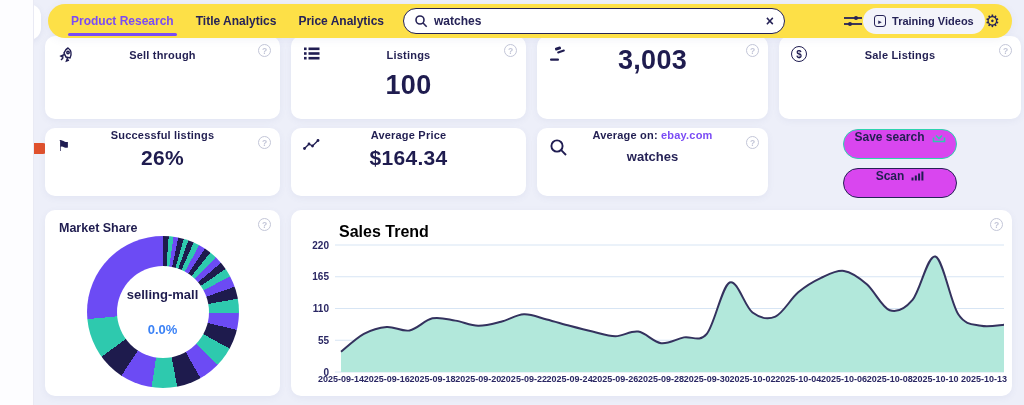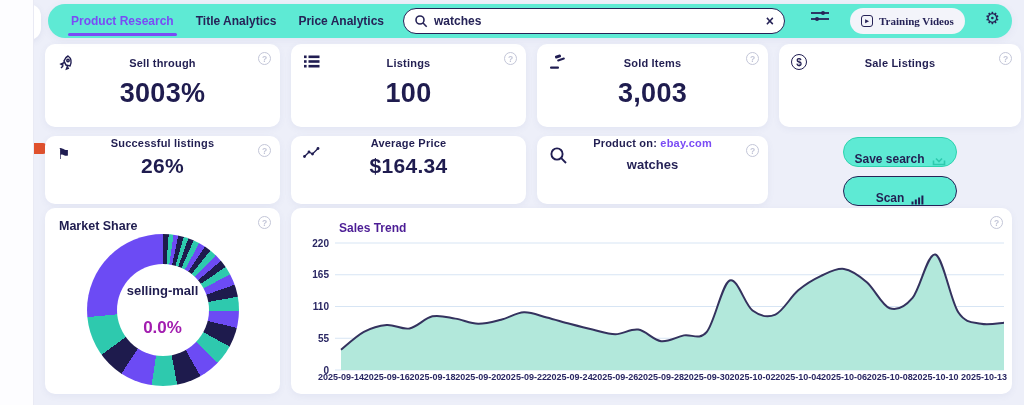--- a/index.html
+++ b/index.html
@@ -23,45 +23,45 @@
   .app-logo-sq { width:20px; height:20px; border-radius:6px; background:#201d52;
     display:flex; align-items:center; justify-content:center; }
   .app-logo-sq i { width:11px; height:11px; border-radius:50%; display:block;
     background:conic-gradient(#2ec9ae 0 40%, #7a4bf5 40% 75%, #4ad0e0 75% 100%); }
   .active-tag { position:absolute; left:19px; top:5px; width:23px; height:11px;
     background:#e0512d; border-radius:3px; z-index:-1; }
   .calc-txt { font-size:7.5px; font-weight:700; line-height:.95; text-align:center;
     font-family:"DejaVu Sans Mono",monospace; white-space:pre; }
   
   .topbar { position:absolute; left:48px; top:4px; width:964px; height:34px;
-    background:#5eead4; border-radius:17px; display:flex; align-items:center;
+    background:#fde047; border-radius:17px; display:flex; align-items:center;
     padding:0 12px; z-index:1; box-shadow:0 2px 8px rgba(90,95,160,.07); }
   .tab { font-size:12px; font-weight:700; padding:0 11px; cursor:pointer;
     color:#262357; position:relative; white-space:nowrap; }
   .tab.active { color:#7a4bf5; }
   .tab.active::after { content:""; position:absolute; left:8px; right:8px;
     bottom:-8px; height:3px; border-radius:2px; background:#7a4bf5; }
   .search-pill { flex:1; max-width:382px; height:26px; margin-left:8px;
     border:1.6px solid #262357; border-radius:14px; display:flex;
     align-items:center; padding:0 10px; gap:6px; background:#fff; }
   .search-pill input { border:none; outline:none; flex:1; font-size:12px;
     font-weight:700; color:#262357; font-family:inherit; background:transparent; }
   .clear-x { font-size:14px; font-weight:700; cursor:pointer; color:#262357; }
   .search-btn { width:78px; height:26px; margin-left:20px; border:1.7px solid #262357;
     border-radius:14px; background:#fff; font-size:12px; font-weight:700;
     color:#262357; cursor:pointer; font-family:inherit; }
-  .right-cluster { margin-left:auto; display:flex; align-items:flex-start; gap:20px;font-family:Liberation Serif, serif; }
+  .right-cluster { margin-left:auto; display:flex; align-items:center; gap:0; }
   .chip { height:26px; background:#f3f4fa; border-radius:13px; display:flex;
     align-items:center; gap:6px; padding:0 11px; font-size:11px; font-weight:700;
     cursor:pointer; }
   .play-sq { width:12px; height:12px; border:1.4px solid #262357; border-radius:3px;
     display:flex; align-items:center; justify-content:center; font-size:7px; line-height:1; }
   .gear { font-size:17px; cursor:pointer; color:#262357; }
   
-  .main { position:absolute; left:45px; top:44px; width:967px; }
+  .main { position:absolute; left:45px; top:36px; width:967px; }
   .grid { display:grid; grid-template-columns:235px 235px 231px 242px; gap:11px; }
   .card { background:#fff; border-radius:10px; position:relative;
     box-shadow:0 2px 7px rgba(90,95,160,.07); }
   .stat1 { height:83px; }
   .stat2 { height:68px; }
   .c-icon { position:absolute; left:12px; top:10px; color:#201d52; }
   .c-help { position:absolute; right:9px; top:8px; width:13px; height:13px;
     border:1.3px solid #c3c6d8; border-radius:50%; color:#c3c6d8; font-size:8.5px;
     font-weight:700; display:flex; align-items:center; justify-content:center; }
   .c-title { text-align:center; padding-top:13px; font-size:11px; font-weight:700;
@@ -70,40 +70,40 @@
     color:#1f1c4f; letter-spacing:.3px; }
   .stat2 .c-title { padding-top:1px; }
   .stat2 .c-value { margin-top:5px; font-size:21px; }
   .dollar-circ { width:16px; height:16px; border:1.6px solid #201d52; border-radius:50%;
     font-size:10px; font-weight:700; display:flex; align-items:center; justify-content:center; }
   .site-link { color:#7a4bf5;margin-top:36px; }
   .searched-term { text-align:center; margin-top:8px; font-size:13px; font-weight:700; }
   .row { margin-top:9px; }
   
   .actions { display:flex; flex-direction:column; align-items:center; gap:9px; padding-top:1px; }
-  .pill-btn { width:114px; height:30px; border-radius:16px; background:#5eead4;
-    display:flex; align-items:flex-end; justify-content:center; gap:7px;
+  .pill-btn { width:114px; height:30px; border-radius:16px; background:#d946ef;
+    display:flex; align-items:flex-start; justify-content:center; gap:7px;
     font-size:12px; font-weight:700; color:#221f52; cursor:pointer; font-family:inherit; }
   .save { border:1.6px solid #2ed3ae; }
   .scan { border:1.6px solid #262357; }
   
-  .bottom { display:grid; grid-template-columns:235px 721px; gap:11px; margin-top:2px; }
+  .bottom { display:grid; grid-template-columns:235px 721px; gap:11px; margin-top:12px; }
   .chart-card { height:186px; }
   .chart-title { position:absolute; left:14px; top:11px; font-size:12.5px; font-weight:800;
     color:#1f1c4f; }
   .donut-wrap { position:absolute; left:50%; top:26px; transform:translateX(-50%);
     width:152px; height:152px; }
   .donut { width:152px; height:152px; border-radius:50%; }
   .donut-hole { position:absolute; left:50%; top:50%; transform:translate(-50%,-50%);
     width:92px; height:92px; border-radius:50%; background:#fff; display:flex;
     flex-direction:column; align-items:center; justify-content:center; gap:20px; }
   .donut-hole .lab { font-size:13px; font-weight:800; color:#1f1c4f; }
-  .donut-hole .val { font-size:17px; font-weight:700; color:#a21caf; }
-  .trend-title { position:absolute; left:48px; top:13px; font-size:12px; font-weight:800;
-    color:#4c1d95; }
+  .donut-hole .val { font-size:13px; font-weight:700; color:#3b82f6; }
+  .trend-title { position:absolute; left:48px; top:13px; font-size:16px; font-weight:800;
+    color:#000000; }
   .trend-svg { position:absolute; left:0; top:0; width:721px; height:186px; }
 </style>
 </head>
 <body>
 
 <aside class="sidebar"></aside>
 <div class="logo-box">
   <span class="glyph">↔</span>
 </div>
 <nav class="side-items">
@@ -222,42 +222,40 @@
     <div class="card stat1">
       <svg class="c-icon" width="18" height="18" viewBox="0 0 18 18" fill="none" stroke="#201d52" stroke-width="1.5">
         <path d="M11 2 C14 4 15 8 13 12 L9 11 L7 7 C8 4 9 3 11 2 Z"></path>
           <circle cx="11" cy="6.5" r="1.2"></circle>
           <path d="M7.5 8.5 L4 10 L6.5 11.5"></path>
           <path d="M10.5 12 L9.5 15 L12 14"></path>
           <line x1="4" y1="14" x2="6" y2="12"></line>
       </svg>
       <div class="c-title">Sell through</div>
       <div class="c-help">?</div>
-      <div class="c-value">3003%</div>
     </div>
     <div class="card stat1">
       <svg class="c-icon" width="17" height="15" viewBox="0 0 17 15" fill="#201d52">
         <rect x="1" y="1.5" width="2.6" height="2.6"></rect>
           <rect x="5.5" y="1.5" width="11" height="2.6"></rect>
         <rect x="1" y="6.2" width="2.6" height="2.6"></rect>
           <rect x="5.5" y="6.2" width="11" height="2.6"></rect>
         <rect x="1" y="10.9" width="2.6" height="2.6"></rect>
           <rect x="5.5" y="10.9" width="11" height="2.6"></rect>
       </svg>
       <div class="c-title">Listings</div>
       <div class="c-help">?</div>
       <div class="c-value">100</div>
     </div>
     <div class="card stat1">
       <svg class="c-icon" width="18" height="16" viewBox="0 0 18 16" fill="#201d52">
         <rect x="6" y="1" width="6" height="3" rx="1" transform="rotate(-18 9 2.5)"></rect>
           <rect x="8" y="4.5" width="8" height="2" rx="1" transform="rotate(-18 12 5.5)"></rect>
           <rect x="1" y="12.5" width="9" height="2.2" rx="1"></rect>
       </svg>
-      <div class="c-title">Sold Items</div>
       <div class="c-help">?</div>
       <div class="c-value">3,003</div>
     </div>
     <div class="card stat1">
       <span class="c-icon dollar-circ">$</span>
       <div class="c-title">Sale Listings</div>
       <div class="c-help">?</div>
     </div>
   </div>
 
@@ -278,21 +276,21 @@
       </svg>
       <div class="c-title">Average Price</div>
       <div class="c-value">$164.34</div>
     </div>
     <div class="card stat2">
       <svg class="c-icon" width="19" height="19" viewBox="0 0 19 19" fill="none" stroke="#201d52" stroke-width="1.9">
         <circle cx="8" cy="8" r="5.6"></circle>
           <line x1="12.2" y1="12.2" x2="17" y2="17"></line>
       </svg>
       <div class="c-title">
-        <span>Product on:</span>
+        <span>Average on:</span>
         <span class="site-link">ebay.com</span>
       </div>
       <div class="c-help">?</div>
       <div class="searched-term">watches</div>
     </div>
     <div class="actions">
       <button class="pill-btn save">
         <span>Save search</span>
         <svg width="14" height="13" viewBox="0 0 14 13" fill="none" stroke="#2ec9ae" stroke-width="1.6">
           <path d="M1.5 7.5 v4 h11 v-4"></path>

